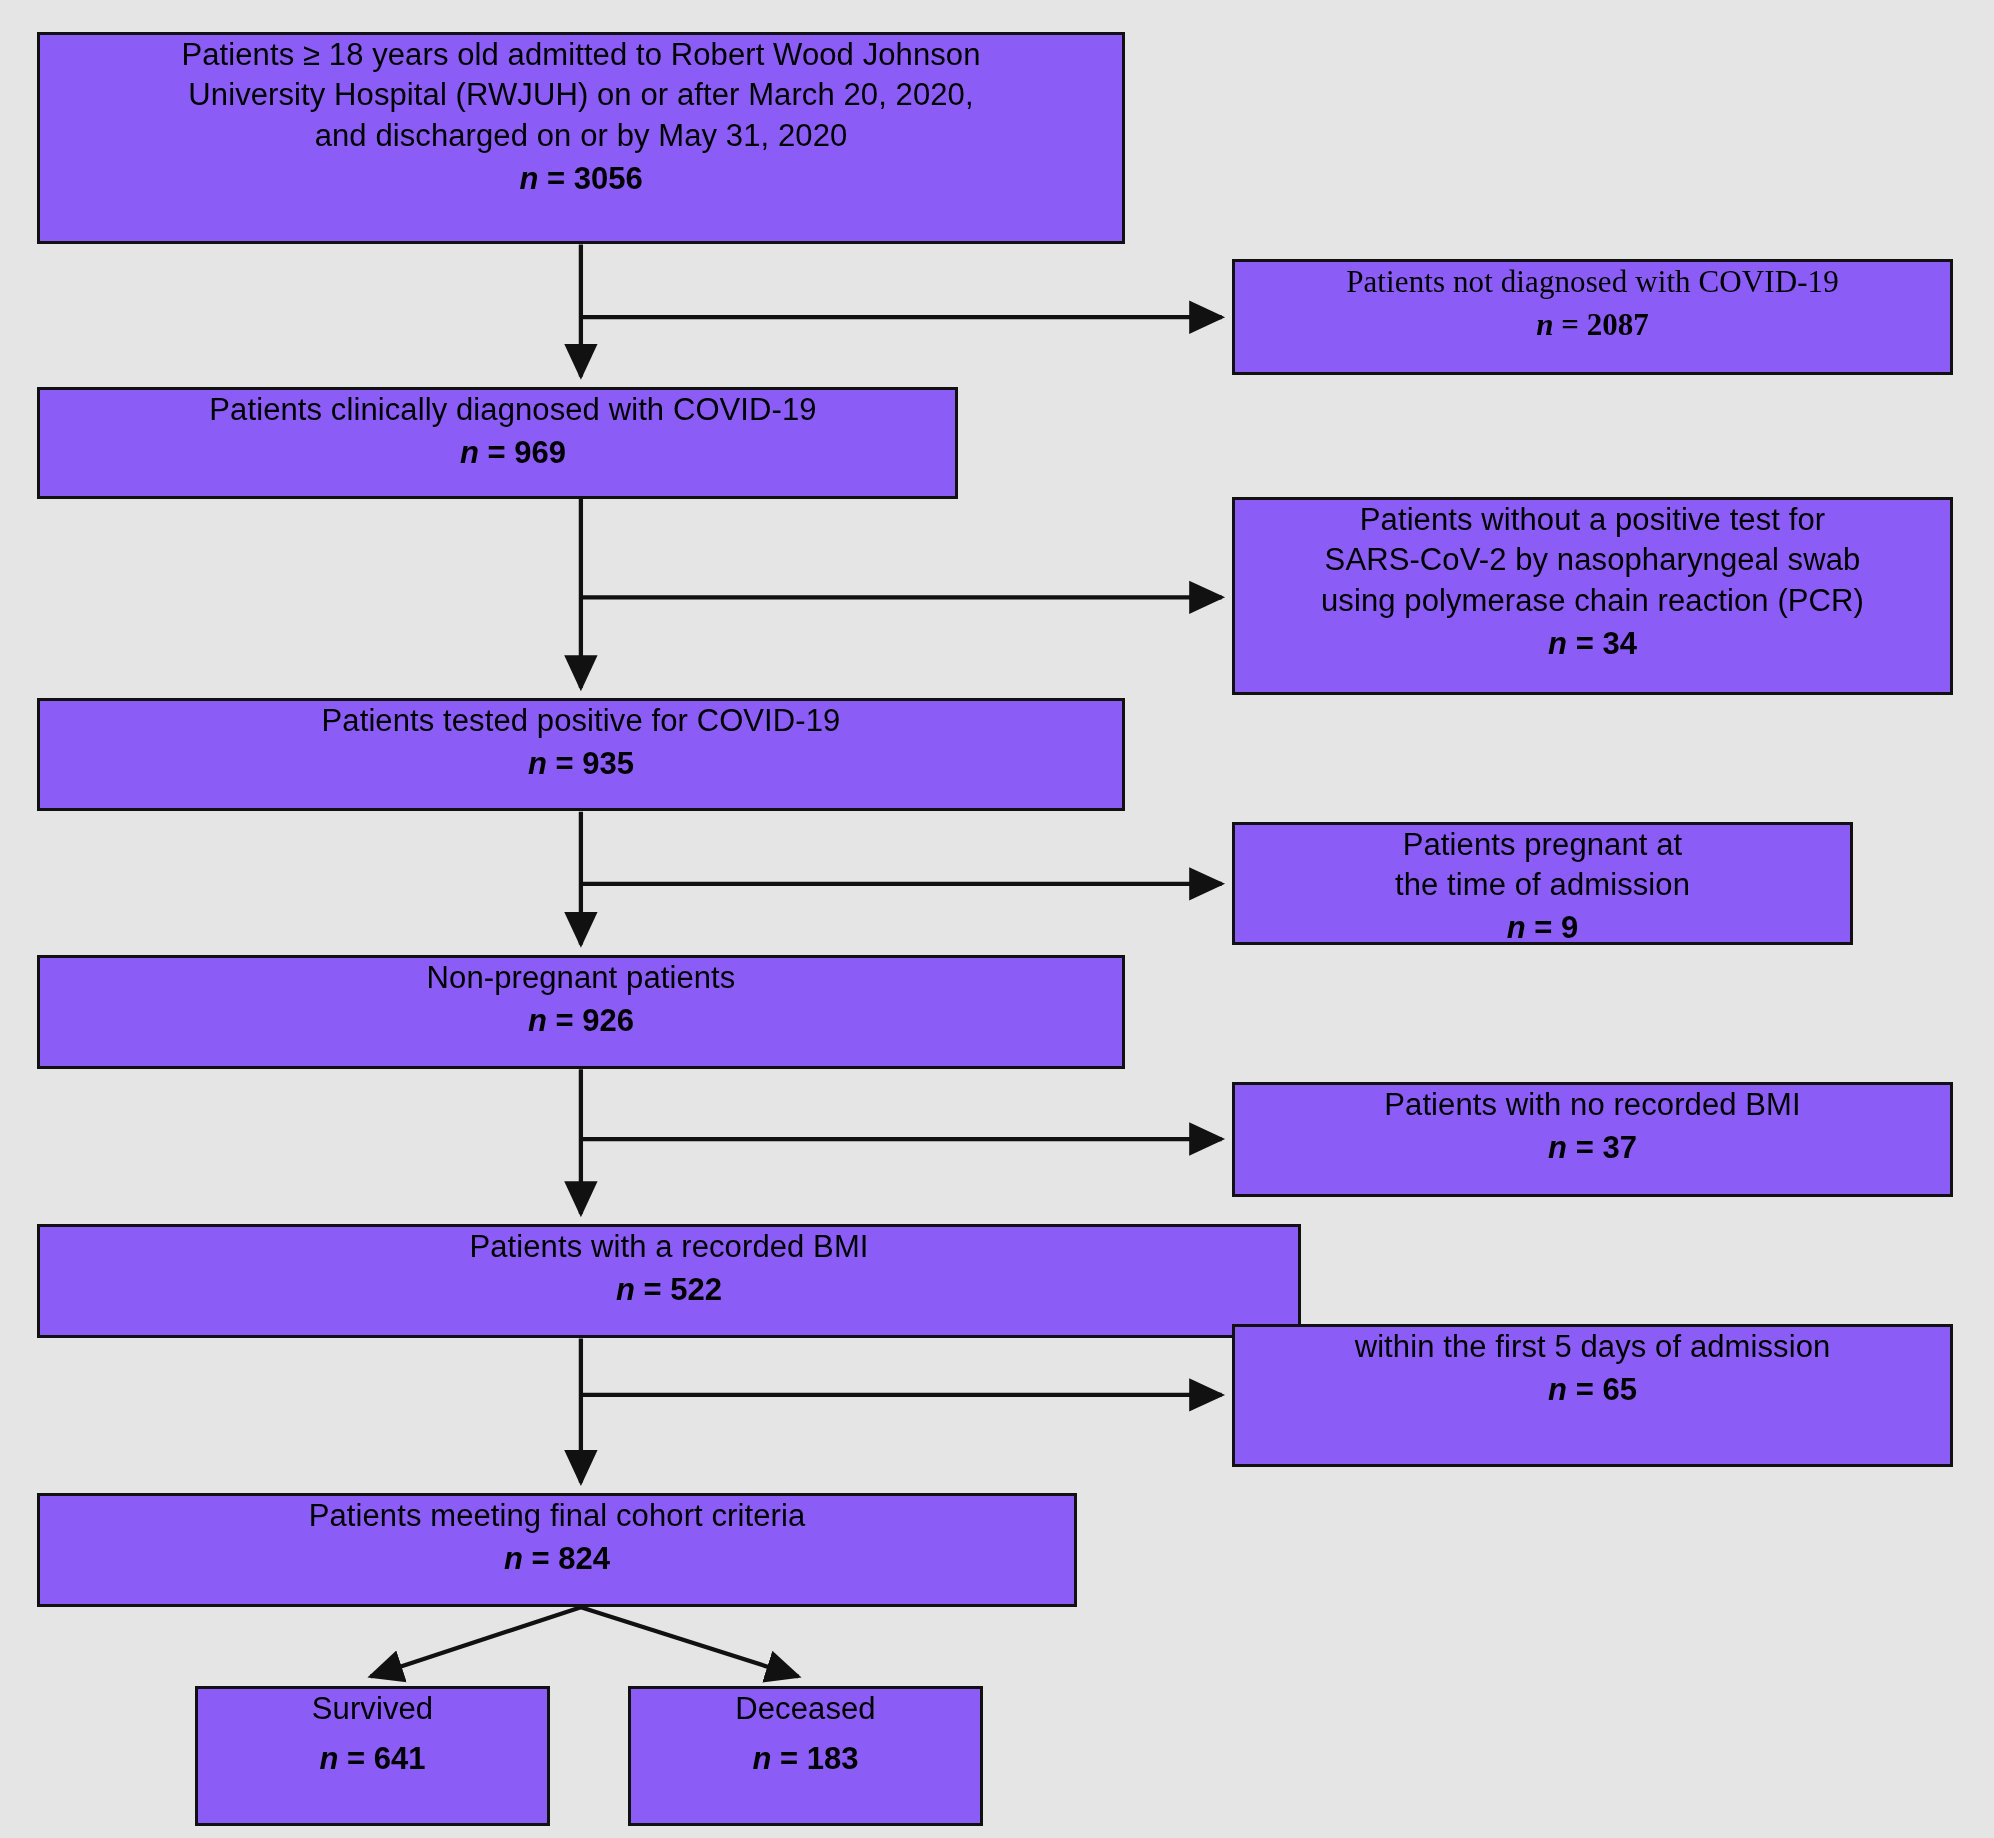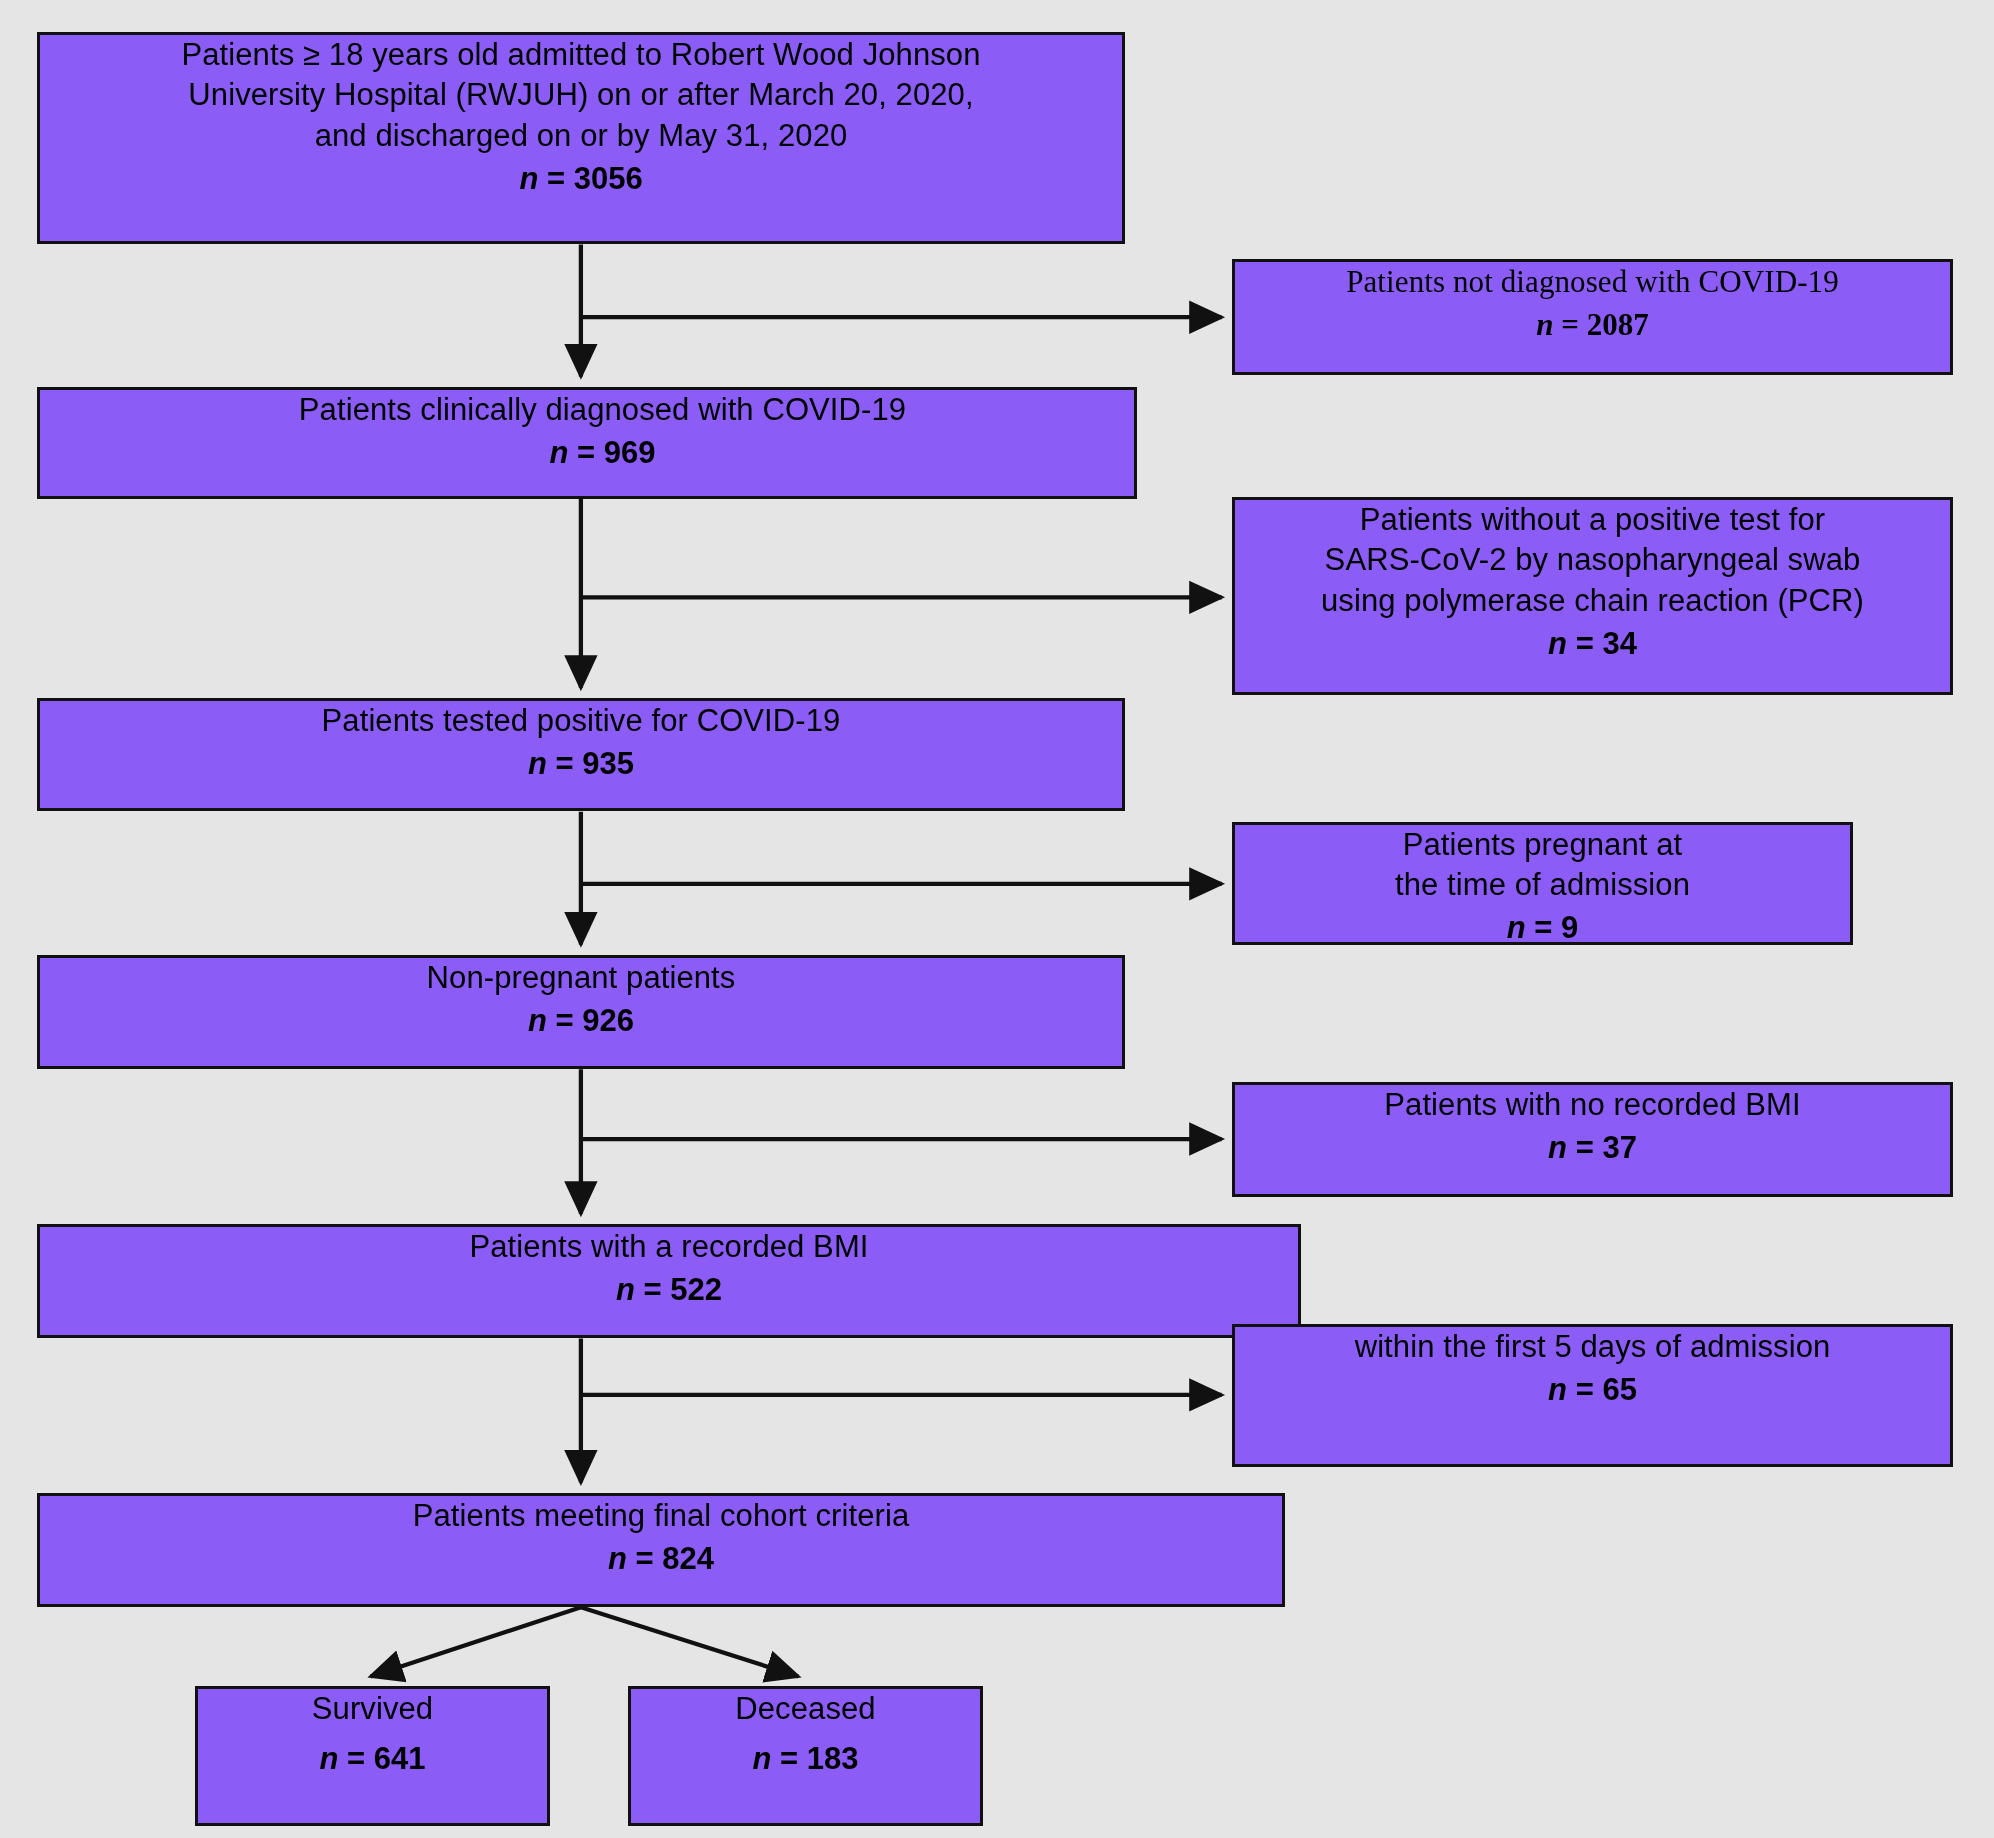--- a/index.html
+++ b/index.html
@@ -87,41 +87,41 @@
     </g>
   </svg>
 
   <div class="box" style="left:37px; top:32px; width:1088px; height:212px;">
     <div class="line">Patients ≥ 18 years old admitted to Robert Wood Johnson</div>
     <div class="line">University Hospital (RWJUH) on or after March 20, 2020,</div>
     <div class="line">and discharged on or by May 31, 2020</div>
     <div class="nline"><span class="it">n</span><span> = <span>3056</span></span></div>
   </div>
 
-  <div class="box" style="left:37px; top:387px; width:1100px; height:112px;padding-left:31px;">
+  <div class="box" style="left:37px; top:387px; width:921px; height:112px;padding-left:31px;">
     <div class="line">Patients clinically diagnosed with COVID-19</div>
     <div class="nline"><span class="it">n</span><span> = <span>969</span></span></div>
   </div>
 
   <div class="box" style="left:37px; top:698px; width:1088px; height:113px;">
     <div class="line">Patients tested positive for COVID-19</div>
     <div class="nline"><span class="it">n</span><span> = <span>935</span></span></div>
   </div>
 
   <div class="box" style="left:37px; top:955px; width:1088px; height:114px;">
     <div class="line">Non-pregnant patients</div>
     <div class="nline"><span class="it">n</span><span> = <span>926</span></span></div>
   </div>
 
   <div class="box" style="left:37px; top:1224px; width:1264px; height:114px;">
     <div class="line">Patients with a recorded BMI</div>
     <div class="nline"><span class="it">n</span><span> = <span>522</span></span></div>
   </div>
 
-  <div class="box" style="left:37px; top:1493px; width:1248px; height:114px;">
+  <div class="box" style="left:37px; top:1493px; width:1040px; height:114px;">
     <div class="line">Patients meeting final cohort criteria</div>
     <div class="nline"><span class="it">n</span><span> = <span>824</span></span></div>
   </div>
 
   <div class="box" style="left:1232px; top:259px; width:721px; height:116px;font-family:Liberation Serif, serif;">
     <div class="line">Patients not diagnosed with COVID-19</div>
     <div class="nline"><span class="it">n</span><span> = <span>2087</span></span></div>
   </div>
 
   <div class="box" style="left:1232px; top:497px; width:721px; height:198px;">

